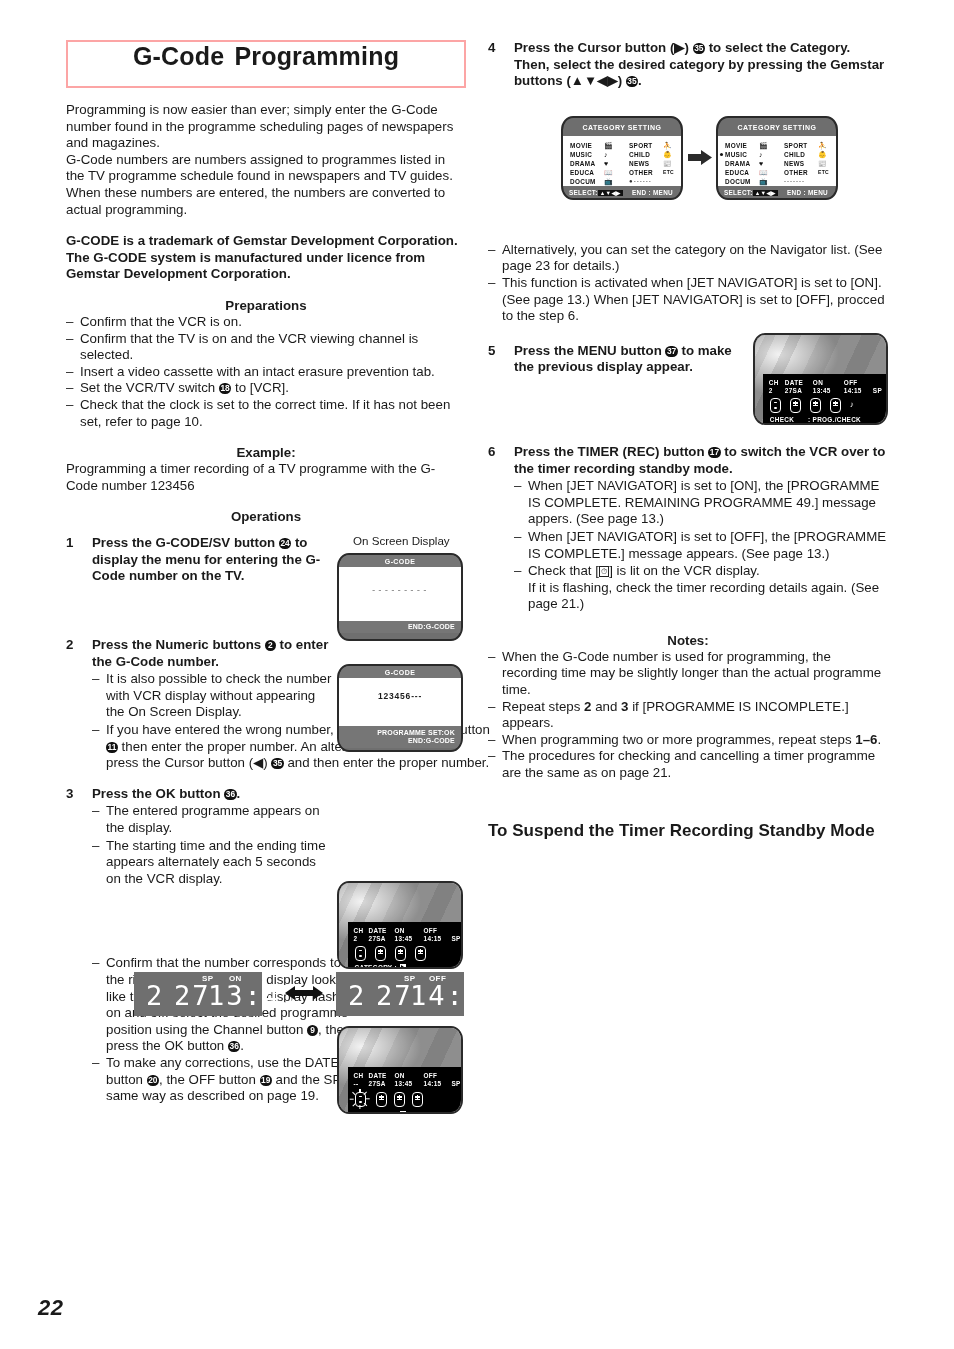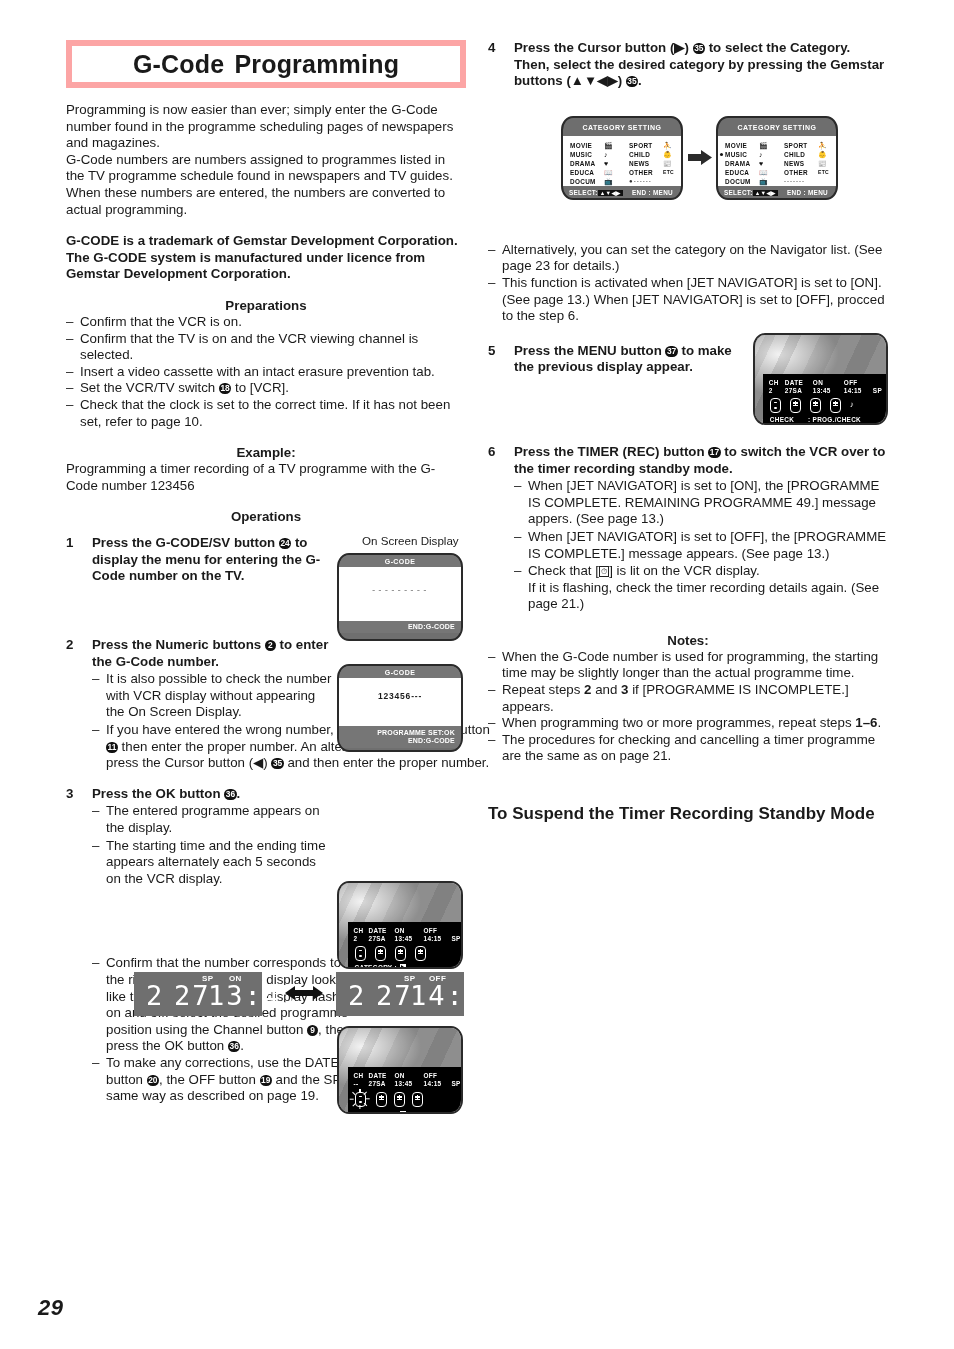--- a/index.html
+++ b/index.html
@@ -13,23 +13,23 @@
     overflow: hidden;
   }
   .page { position:absolute; left:0; top:0; width:954px; height:1349px; }
 
   
   .col-left  { position:absolute; left:66px;  top:40px; width:400px; }
   .col-right { position:absolute; left:488px; top:40px; width:400px; }
 
   
   .title-box {
-    border:6px solid #fca5a5;
+    border:2px solid #fca5a5;
     height:48px;
-    display:flex; align-items:center; justify-content:center;
+    display:flex; align-items:flex-start; justify-content:center;
     margin-bottom:14px;
   }
   .title-box h1 {
     margin:0; font-size:25px; font-weight:bold; letter-spacing:0.2px;
   }
   .title-box h1 .gap { display:inline-block; width:10px; }
 
   
   p, .t { font-size:13.3px; line-height:16.6px; margin:0; }
   .b { font-weight:bold; }
@@ -259,21 +259,21 @@
     <div class="step" style="padding-left:26px; width:288px;">
       <div class="substep" style="margin-top:0"><span class="dash">–</span><span>Confirm that the number corresponds to the right programme. If the display looks like this and </span><span class="gly">⏱</span><span> on the VCR display flashes on and off: select the desired programme position using the Channel button </span><span class="cn">9</span><span>, then press the OK button </span><span class="cn wide">36</span><span>.</span></div>
     </div>
 
     <div class="step" style="padding-left:26px; width:404px;">
       <div class="substep" style="margin-top:0"><span class="dash">–</span><span>To make any corrections, use the DATE button </span><span class="cn wide">10</span><span>, the ON button </span><span class="cn wide">20</span><span>, the OFF button </span><span class="cn wide">19</span><span> and the SPEED button </span><span class="cn wide">18</span><span> the same way as described on page 19.</span></div>
     </div>
 
   </div>
 
-  <div class="osd-cap" style="left:362px; top:534px;">On Screen Display</div>
+  <div class="osd-cap" style="left:353px; top:534px;">On Screen Display</div>
 
   <div class="tv" style="left:337px; top:553px; width:126px; height:88px;">
     <div class="gc-head">G-CODE</div>
     <div class="gc-body" style="height:54px; padding-top:18px;">
       <div class="gc-dashes">---------</div>
     </div>
     <div class="gc-foot">END:G-CODE</div>
   </div>
 
   <div class="tv" style="left:337px; top:664px; width:126px; height:88px;">
@@ -420,21 +420,21 @@
       <span class="num">6</span>
       <span class="stxt"><span>Press the TIMER (REC) button </span><span class="cn wide">17</span><span> to switch the VCR over to the timer recording standby mode.</span></span>
       <div class="substep"><span class="dash">–</span><span>When [JET NAVIGATOR] is set to [ON], the [PROGRAMME IS COMPLETE. REMAINING PROGRAMME 49.] message appers. (See page 13.)</span></div>
       <div class="substep"><span class="dash">–</span><span>When [JET NAVIGATOR] is set to [OFF], the [PROGRAMME IS COMPLETE.] message appears. (See page 13.)</span></div>
       <div class="substep"><span class="dash">–</span><span>Check that [</span><span class="gly">⏱</span><span>] is lit on the VCR display.</span><br><span style="padding-left:0">If it is flashing, check the timer recording details again. (See page 21.)</span></div>
     </div>
 
     <div style="height:20px"></div>
 
     <h2 class="sub">Notes:</h2>
-    <div class="hang"><span class="dash">–</span><span>When the G-Code number is used for programming, the starting time may be slightly longer than the actual programme time.</span></div>
+    <div class="hang"><span class="dash">–</span><span>When the G-Code number is used for programming, the recording time may be slightly longer than the actual programme time.</span></div>
     <div class="hang"><span class="dash">–</span><span>Repeat steps </span><b>2</b><span> and </span><b>3</b><span> if [PROGRAMME IS INCOMPLETE.] appears.</span></div>
     <div class="hang"><span class="dash">–</span><span>When programming two or more programmes, repeat steps </span><b>1–6</b><span>.</span></div>
     <div class="hang"><span class="dash">–</span><span>The procedures for checking and cancelling a timer programme are the same as on page 21.</span></div>
 
     <div style="height:38px"></div>
 
     <h2 class="big">To Suspend the Timer Recording Standby Mode</h2>
 
   </div>
 
@@ -582,15 +582,15 @@
           </div>
         <span class="note-icon">♪</span>
       </div>
       <div class="osd-foot" style="justify-content:flex-start; gap:14px;">
         <span>CHECK</span>
         <span>: PROG./CHECK</span>
       </div>
     </div>
   </div>
 
-  <div class="pageno">29</div>
+  <div class="pageno">22</div>
 
 </div>
 
 </body></html>

